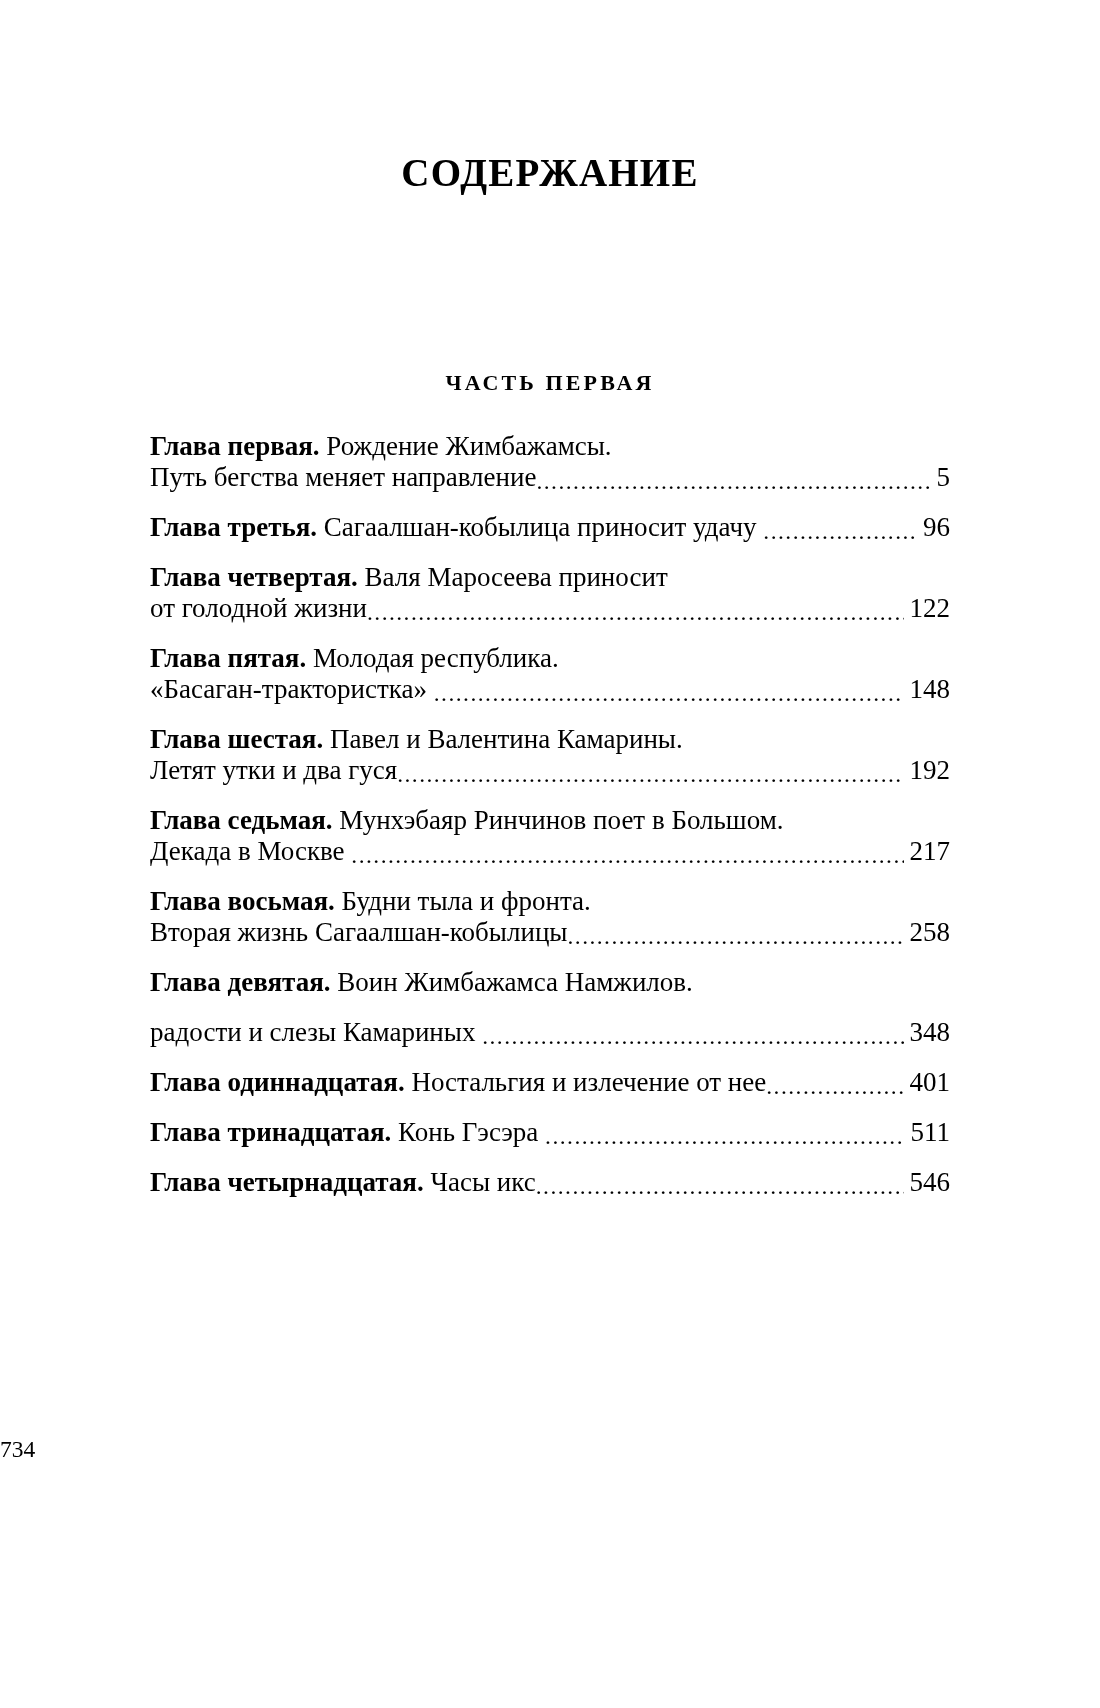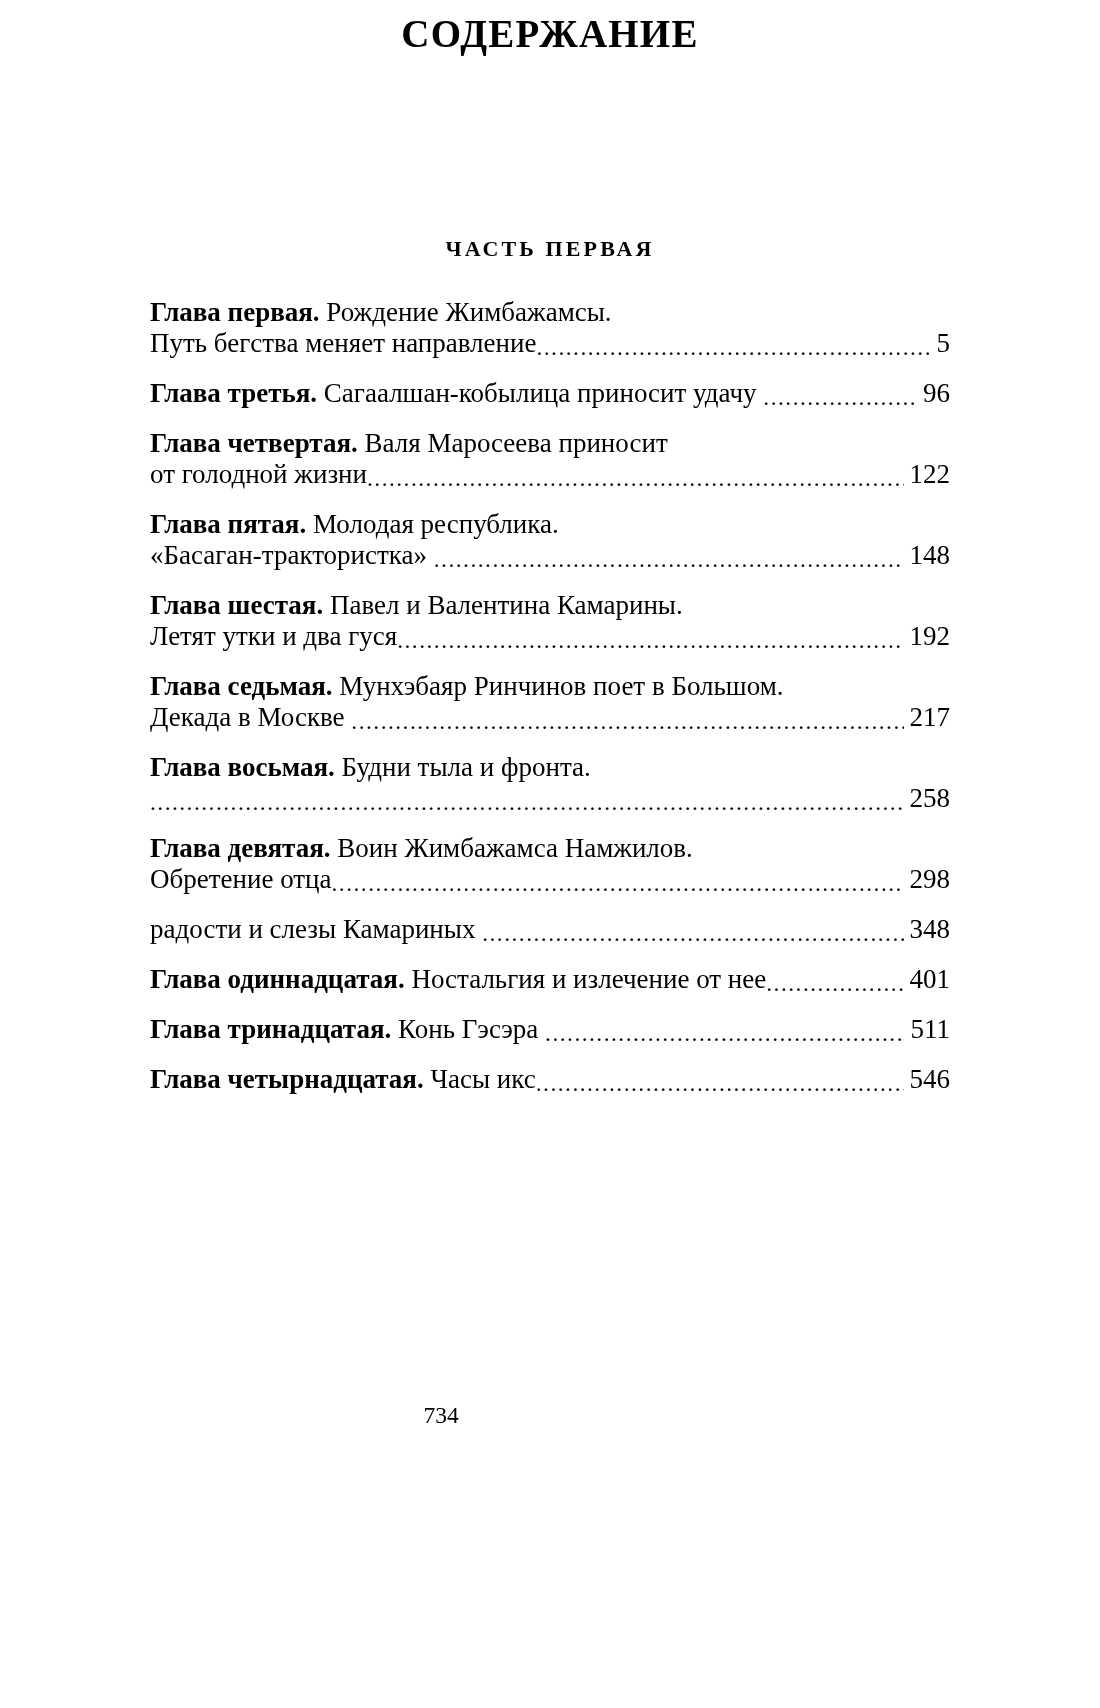--- a/index.html
+++ b/index.html
@@ -30,21 +30,22 @@
     top: 0;
     width: 800px;
   }
 
   
   .toc-title {
     text-align: center;
     font-weight: bold;
     font-size: 39px;
     letter-spacing: 1.2px;
-    margin: 13px;
+    margin: 0;
+    padding-top: 152px;
     line-height: 1.1;
   }
 
   
   .part-heading {
     text-align: center;
     font-weight: bold;
     font-size: 22px;
     letter-spacing: 3.1px;
     margin: 8px;
@@ -115,23 +116,23 @@
     flex: 0 0 auto;
     text-align: right;
     padding-left: 6px;
     white-space: pre;
   }
 
   
   .folio {
     position: absolute;
     left: 0;
-    top: 1402px;
+    top: 1436px;
     width: 882px;
-    text-align: center;
+    text-align: left;
     font-size: 23.5px;
   }
 </style>
 </head>
 <body>
 
 <div class="page">
   <div class="content">
 
     <h1 class="toc-title">СОДЕРЖАНИЕ</h1>
@@ -183,31 +184,27 @@
           <span class="entry-line"><span class="chapter-label">Глава седьмая. </span><span class="entry-text">Мунхэбаяр Ринчинов поет в Большом.</span></span>
           <span class="entry-line leader-line">
             <span class="entry-text">Декада в Москве </span>
             <span class="leader"></span>
             <span class="page-num">217</span>
           </span>
         </li>
         <li class="entry">
           <span class="entry-line"><span class="chapter-label">Глава восьмая. </span><span class="entry-text">Будни тыла и фронта.</span></span>
           <span class="entry-line leader-line">
+            <span class="entry-text">Вторая жизнь Сагаалшан-кобылицы</span>
             <span class="leader"></span>
             <span class="page-num">258</span>
           </span>
         </li>
         <li class="entry">
           <span class="entry-line"><span class="chapter-label">Глава девятая. </span><span class="entry-text">Воин Жимбажамса Намжилов.</span></span>
-          <span class="entry-line leader-line">
-            <span class="entry-text">Обретение отца</span>
-            <span class="leader"></span>
-            <span class="page-num">298</span>
-          </span>
         </li>
         <li class="entry">
           <span class="entry-line leader-line">
             <span class="entry-text">радости и слезы Камариных </span>
             <span class="leader"></span>
             <span class="page-num">348</span>
           </span>
         </li>
         <li class="entry">
           <span class="entry-line leader-line">

